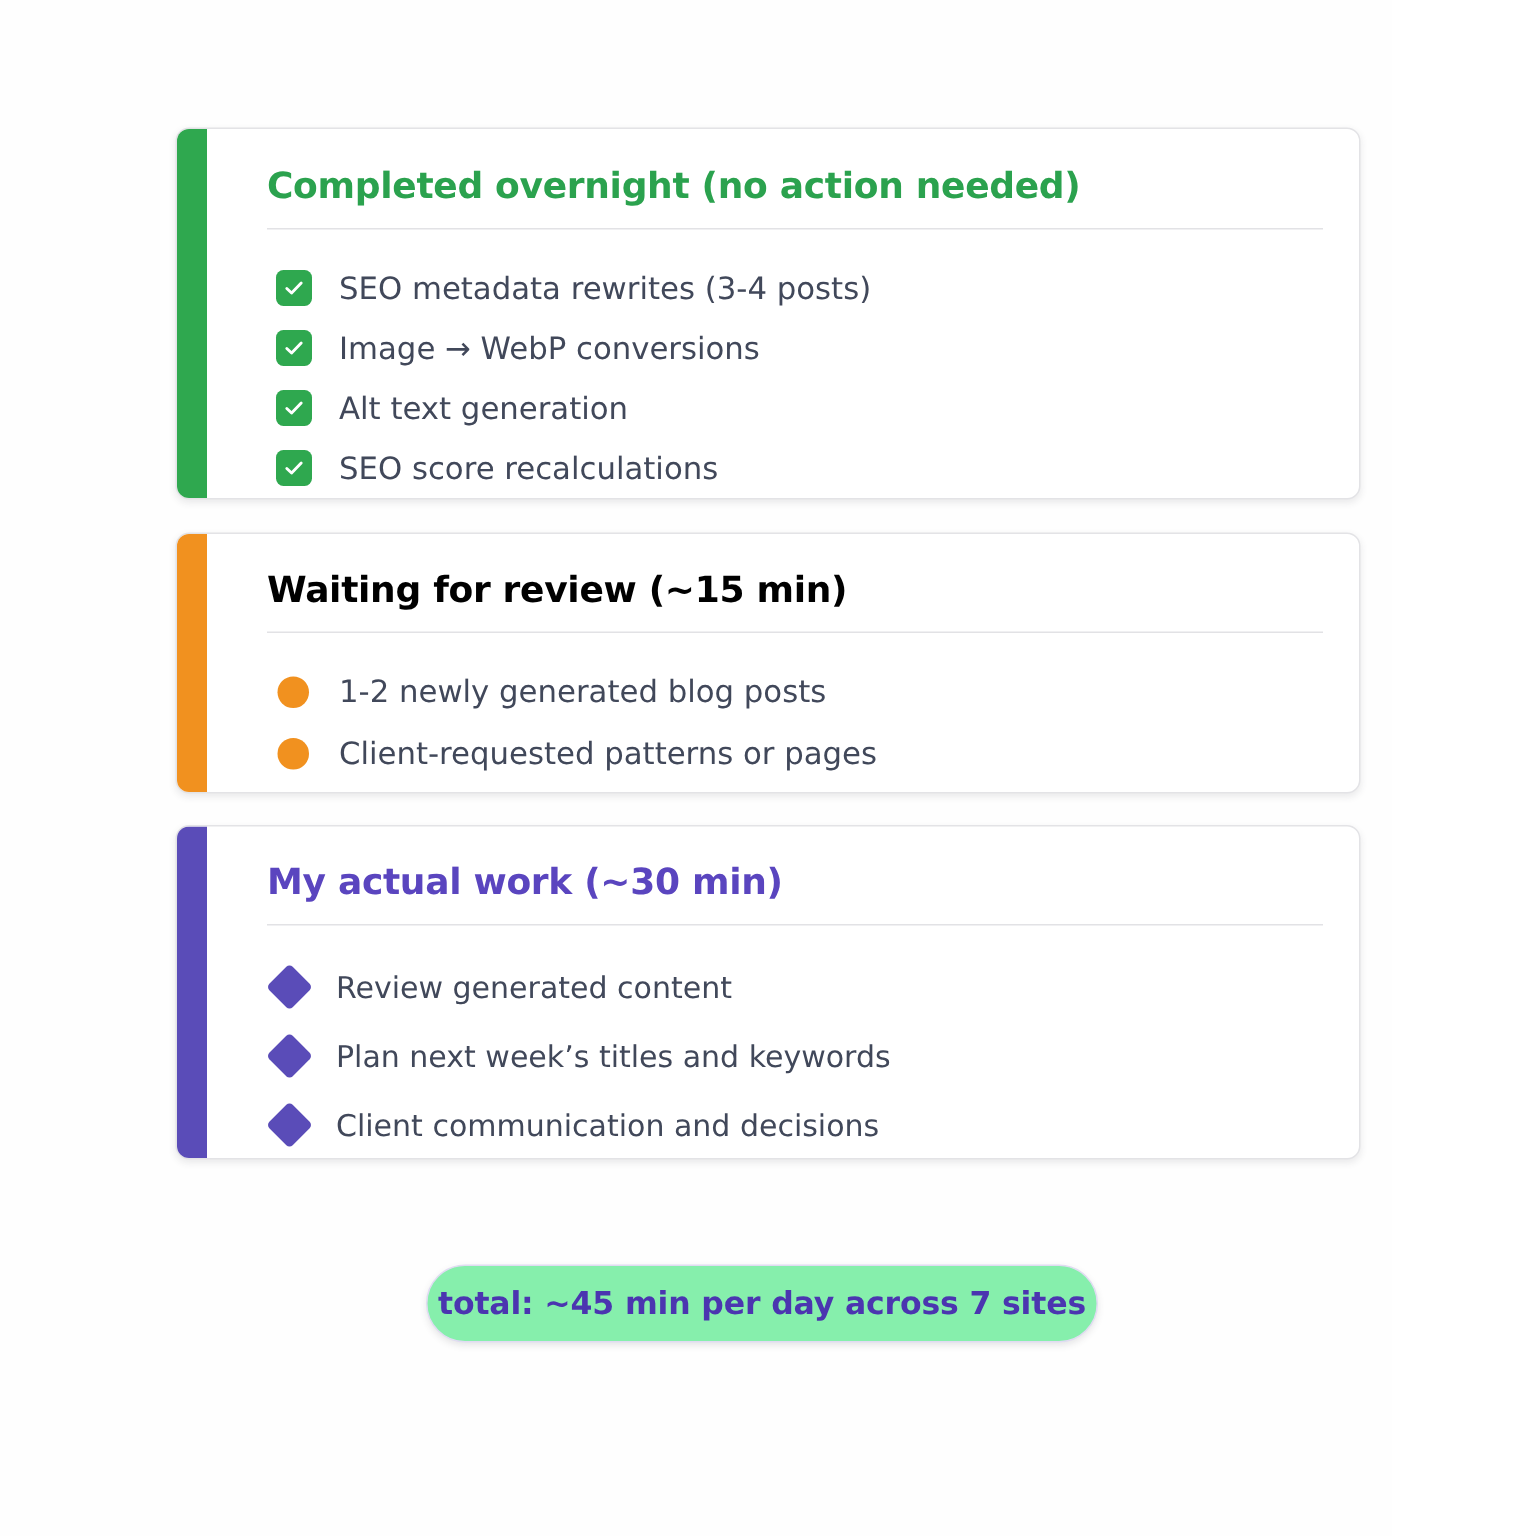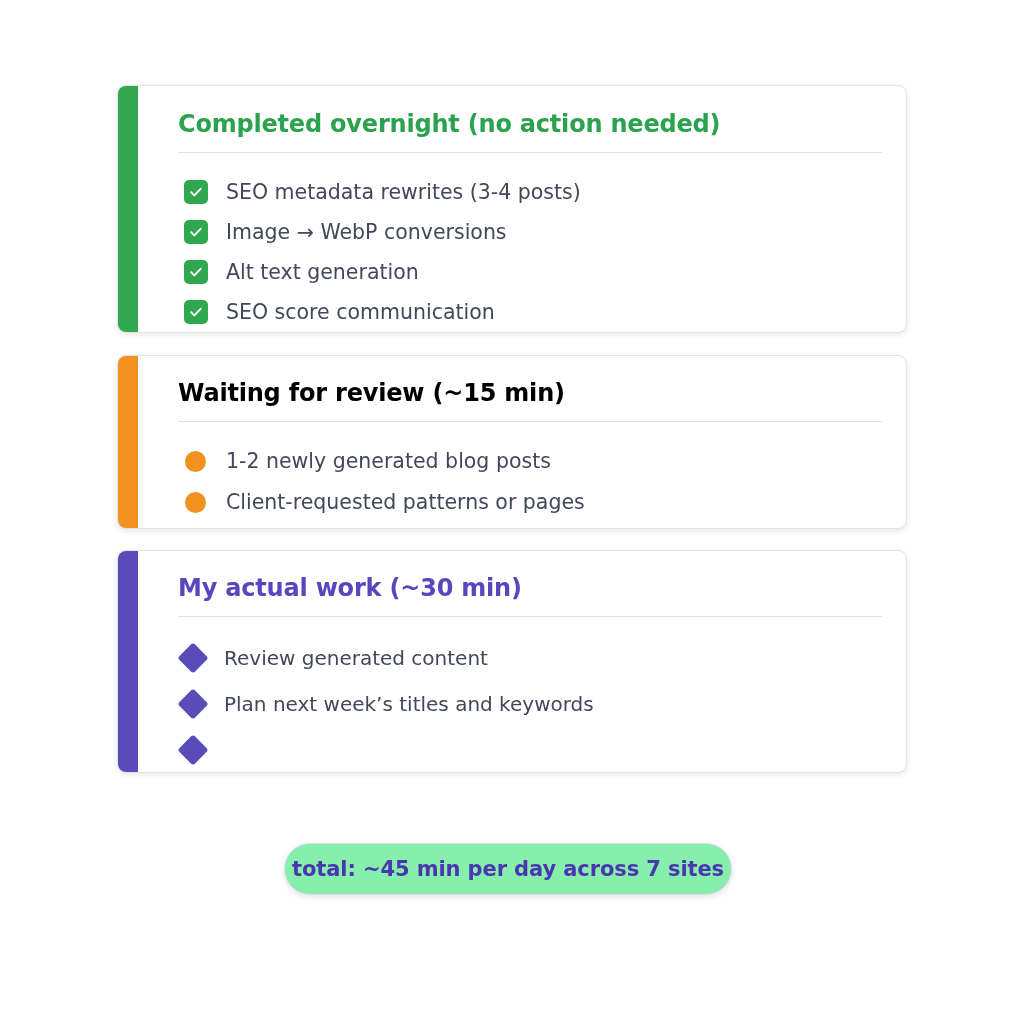--- a/index.html
+++ b/index.html
@@ -212,21 +212,21 @@
             </span>
             <span class="item-label">Alt text generation</span>
           </li>
 
           <li class="item">
             <span class="marker marker-check" style="background:#2fa84f">
               <svg width="16" height="16" viewBox="0 0 16 16" aria-hidden="true">
                 <path d="M3.2 8.3 L6.4 11.4 L12.8 4.7" fill="none" stroke="#ffffff" stroke-width="1.9" stroke-linecap="round" stroke-linejoin="round"></path>
               </svg>
             </span>
-            <span class="item-label">SEO score communication</span>
+            <span class="item-label">SEO score recalculations</span>
           </li>
 
         </ul>
       </div>
     </div>
   </section>
 
   <section class="card" id="card-waiting">
     <div class="accent-bar" style="background:#f1911f"></div>
     <div class="card-body">
@@ -271,20 +271,21 @@
             <span class="item-label">Review generated content</span>
           </li>
 
           <li class="item">
             <span class="marker marker-diamond" style="background:#5a4cb8"></span>
             <span class="item-label">Plan next week’s titles and keywords</span>
           </li>
 
           <li class="item">
             <span class="marker marker-diamond" style="background:#5a4cb8"></span>
+            <span class="item-label">Client communication and decisions</span>
           </li>
 
         </ul>
       </div>
     </div>
   </section>
 
   <div id="total-pill">
     <span class="pill-text">total: ~45 min per day across 7 sites</span>
   </div>

